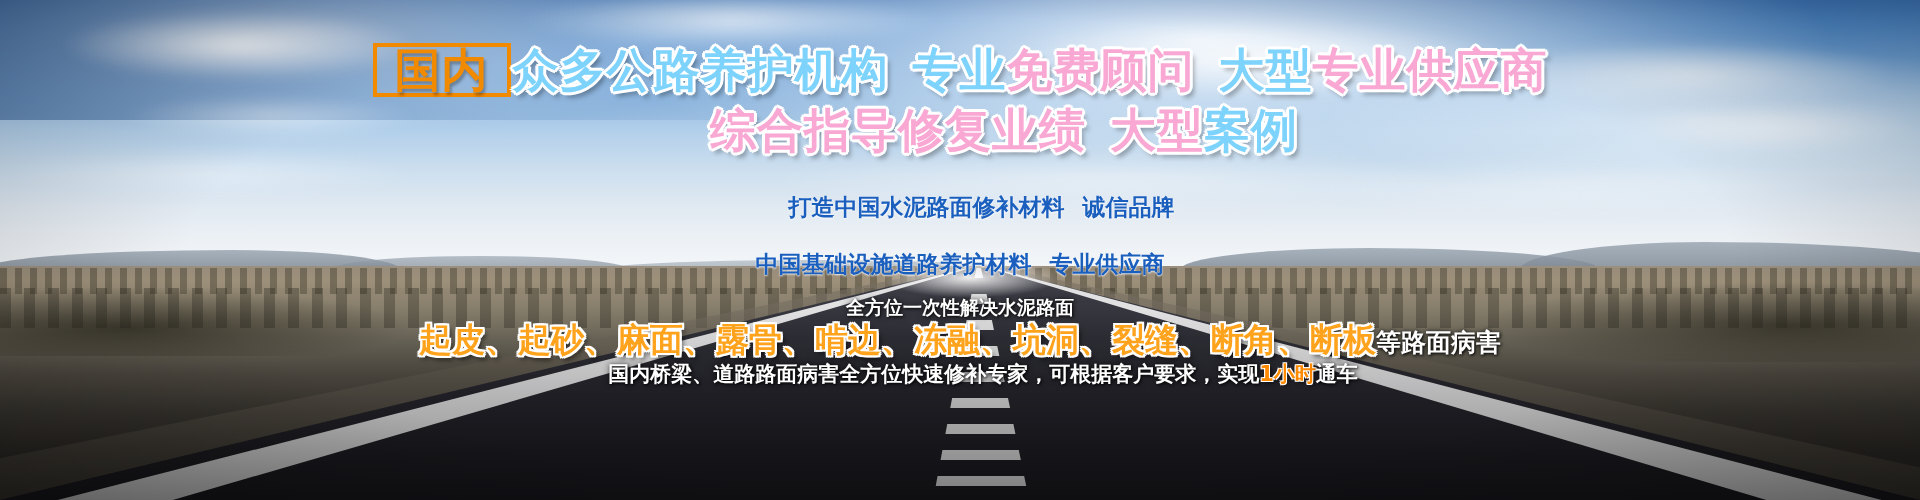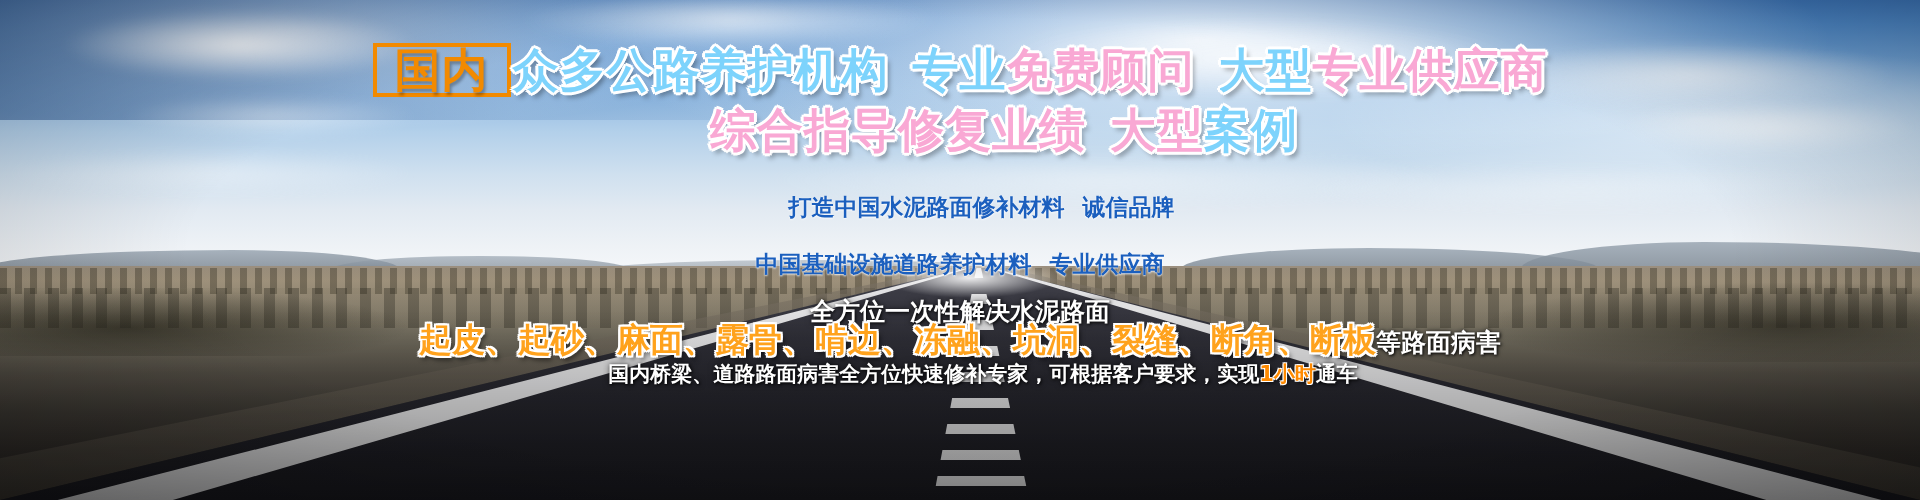--- a/index.html
+++ b/index.html
@@ -208,21 +208,21 @@
     color:#1b5fbe; font-weight:bold; font-size:23px; white-space:nowrap;
     text-shadow:0 1px 2px rgba(255,255,255,.85), 0 0 1px rgba(255,255,255,.9);
   }
   .st1 { top:192px;padding-left:43px; }
   .st2 { top:224px;margin-top:25px; }
   .sgap { display:inline-block; width:18px; }
 
   
   .bottom1 {
     position:absolute; left:0; top:295px; width:1920px;
-    color:#ffffff; font-weight:bold; font-size:25px; white-space:nowrap;
+    color:#ffffff; font-weight:bold; font-size:19px; white-space:nowrap;
     text-shadow:1px 1px 3px rgba(0,0,0,.85), 0 0 6px rgba(0,0,0,.6);
   }
   .bottom2 {
     position:absolute; left:0; top:318px; width:1920px;
     font-weight:bold; font-size:33px; white-space:nowrap;
   }
   .dis {
     color:#ffa21c;
     text-shadow:
       -2px -2px 0 #fff, 2px -2px 0 #fff, -2px 2px 0 #fff, 2px 2px 0 #fff,

